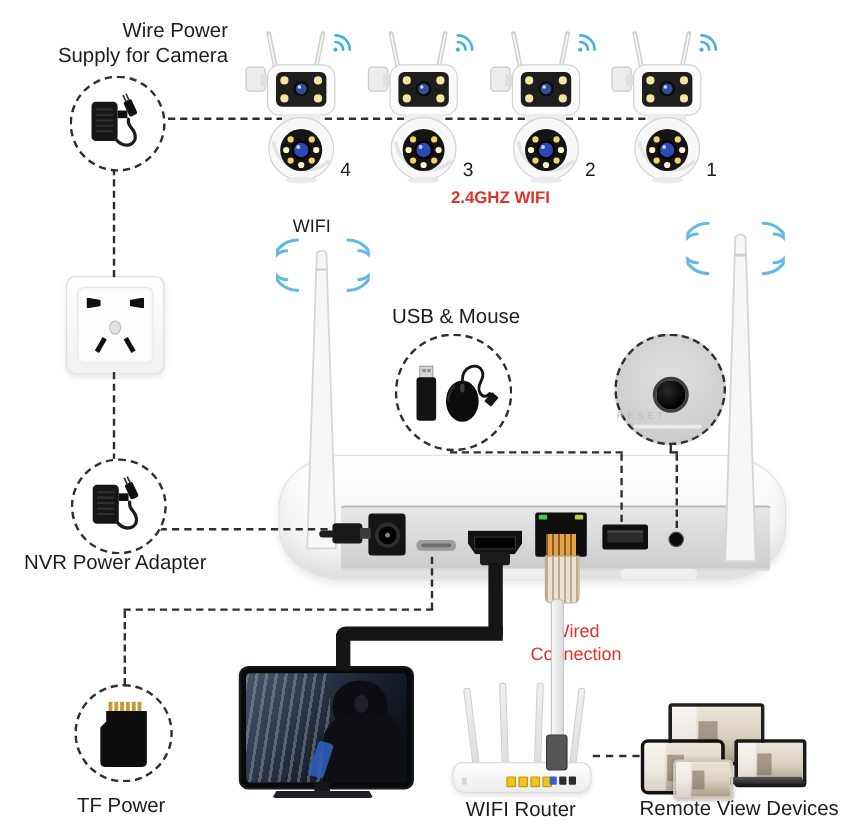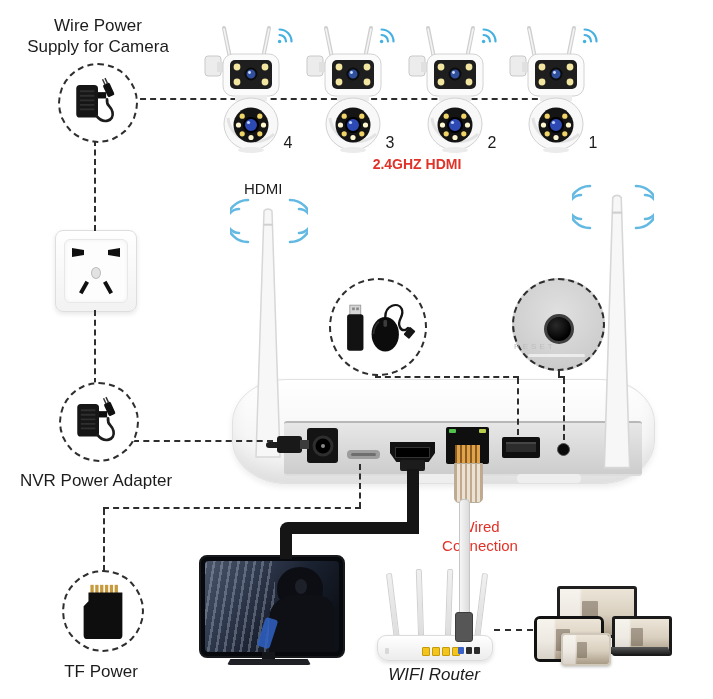--- a/index.html
+++ b/index.html
@@ -6,30 +6,30 @@
   #canvas{position:relative;width:713px;height:699px;background:#ffffff;overflow:hidden;
           font-family:"Liberation Sans","DejaVu Sans",sans-serif;color:#1c1c1c;}
   .abs{position:absolute;}
   .lbl{position:absolute;font-size:17px;line-height:1.25;text-align:center;color:#1c1c1c;}
   .red{color:#e03228;}
   .dash-h{position:absolute;border-top:2px dashed #2e2e2e;z-index:4;}
   .dash-v{position:absolute;border-left:2px dashed #2e2e2e;z-index:4;}
   .dash-circle{position:absolute;border:2px dashed #2e2e2e;border-radius:50%;background:#fff;z-index:5;
                display:flex;align-items:center;justify-content:center;}
   
-  #lbl-campower{left:6px;top:15px;width:184px;white-space:pre-line;}
+  #lbl-campower{left:6px;top:15px;width:184px;white-space:pre-line;text-align:right;}
   #lbl-24ghz{left:362px;top:156px;width:110px;font-size:14px;font-weight:700;}
   #lbl-wifi{left:244px;top:180px;width:60px;font-size:15px;text-align:left;}
   #lbl-usbmouse{left:318px;top:253px;width:124px;}
   #lbl-reset{left:502px;top:255px;width:116px;}
-  #lbl-nvradapter{left:10px;top:458px;width:172px;margin-top:12px;}
+  #lbl-nvradapter{left:10px;top:458px;width:172px;}
   #lbl-wired{left:422px;top:518px;width:116px;font-size:15px;font-weight:500;}
   #lbl-tf{left:56px;top:661px;width:90px;}
   #lbl-hdmi{left:194px;top:664px;width:150px;}
-  #lbl-router{left:378px;top:664px;width:112px;font-style:italic;}
+  #lbl-router{left:378px;top:664px;width:112px;}
   #lbl-remote{left:518px;top:663px;width:196px;}
   
   #dash-cams{left:130px;top:98px;width:438px;z-index:2;}
   #dash-out1{left:94px;top:140px;height:91px;}
   #dash-out2{left:94px;top:310px;height:74px;}
   #dash-nvrplug{left:133px;top:440px;width:140px;}
   #dash-usb-a{left:375px;top:370px;height:7px;}
   #dash-usb-b{left:375px;top:376px;width:144px;}
   #dash-usb-c{left:517px;top:378px;height:57px;}
   #dash-rst-a{left:558px;top:366px;height:11px;}
@@ -325,42 +325,43 @@
   <div class="cam-cell" id="cam1">
     <svg class="cam-svg">
         <use href="#sym-camera"></use>
       </svg>
     <svg class="cam-wifi">
         <use href="#sym-wifi"></use>
       </svg>
     <span class="cam-num">1</span>
   </div>
 
-  <div class="lbl red" id="lbl-24ghz">2.4GHZ HDMI</div>
-  <div class="lbl" id="lbl-wifi">HDMI</div>
+  <div class="lbl red" id="lbl-24ghz">2.4GHZ WIFI</div>
+  <div class="lbl" id="lbl-wifi">WIFI</div>
 
   <svg class="abs" id="ant-left" preserveAspectRatio="none">
       <use href="#sym-antenna"></use>
     </svg>
   <svg class="abs" id="ant-right" preserveAspectRatio="none">
       <use href="#sym-antenna"></use>
     </svg>
   <svg class="waves" id="arcs-l1">
       <use href="#sym-waves-left"></use>
     </svg>
   <svg class="waves" id="arcs-l2">
       <use href="#sym-waves-right"></use>
     </svg>
   <svg class="waves" id="arcs-r1">
       <use href="#sym-waves-left"></use>
     </svg>
   <svg class="waves" id="arcs-r2">
       <use href="#sym-waves-right"></use>
     </svg>
 
+  <div class="lbl" id="lbl-usbmouse">USB &amp; Mouse</div>
   <div class="dash-circle" id="circ-usbmouse">
     <svg width="80" height="66">
         <use href="#sym-usbmouse"></use>
       </svg>
   </div>
 
   <div class="dash-circle" id="circ-reset">
     <div id="reset-dot"></div>
     <span id="reset-word">RESET</span>
     <div id="reset-chord"></div>
@@ -462,14 +463,15 @@
   <div class="abs" id="rv-tablet">
     <div class="rv-screen">
         <div class="rv-detail"></div>
       </div>
   </div>
   <div class="abs" id="rv-phone">
     <div class="rv-screen">
         <div class="rv-detail"></div>
       </div>
   </div>
+  <div class="lbl" id="lbl-remote">Remote View Devices</div>
 
 </div>
 
 </body></html>

